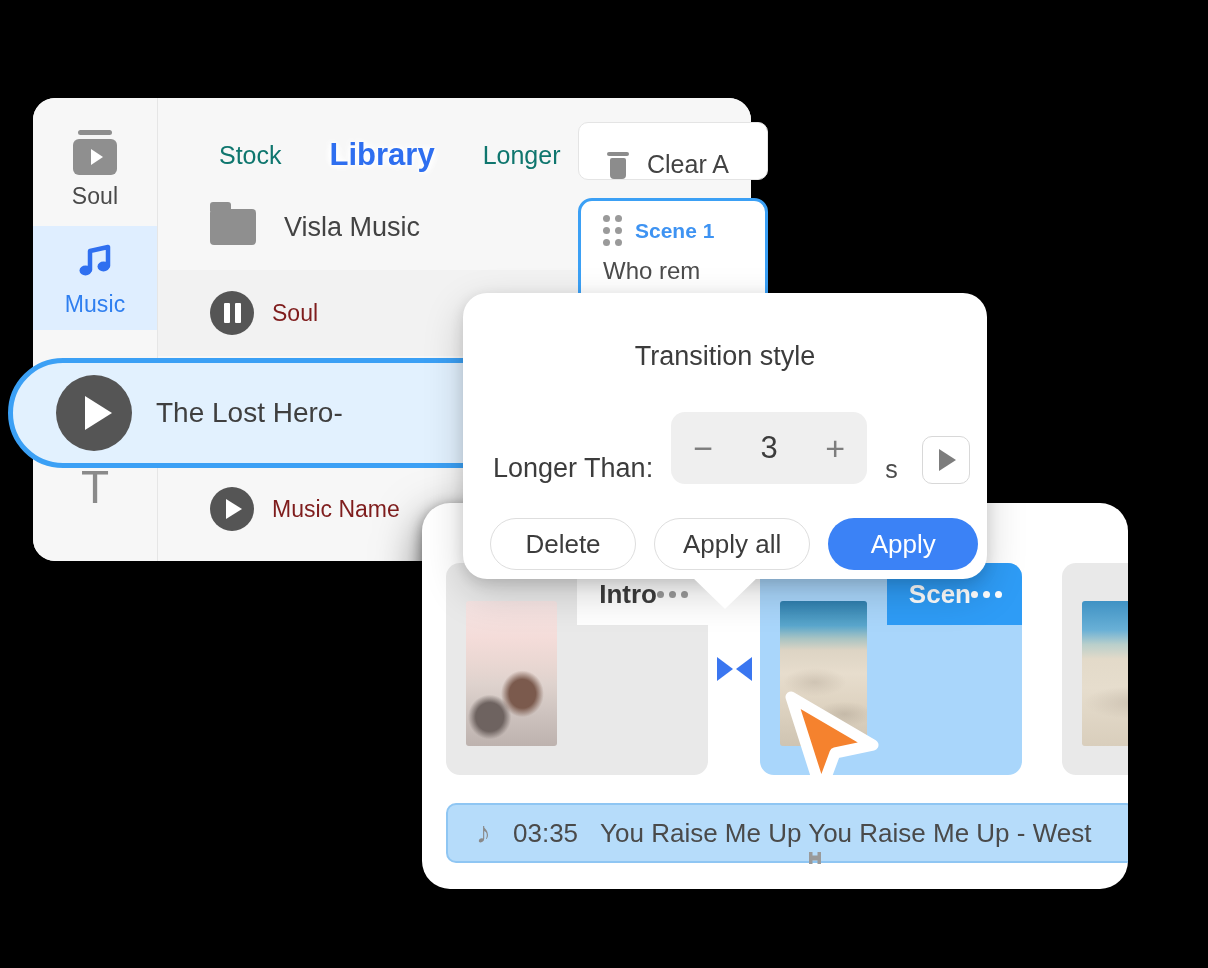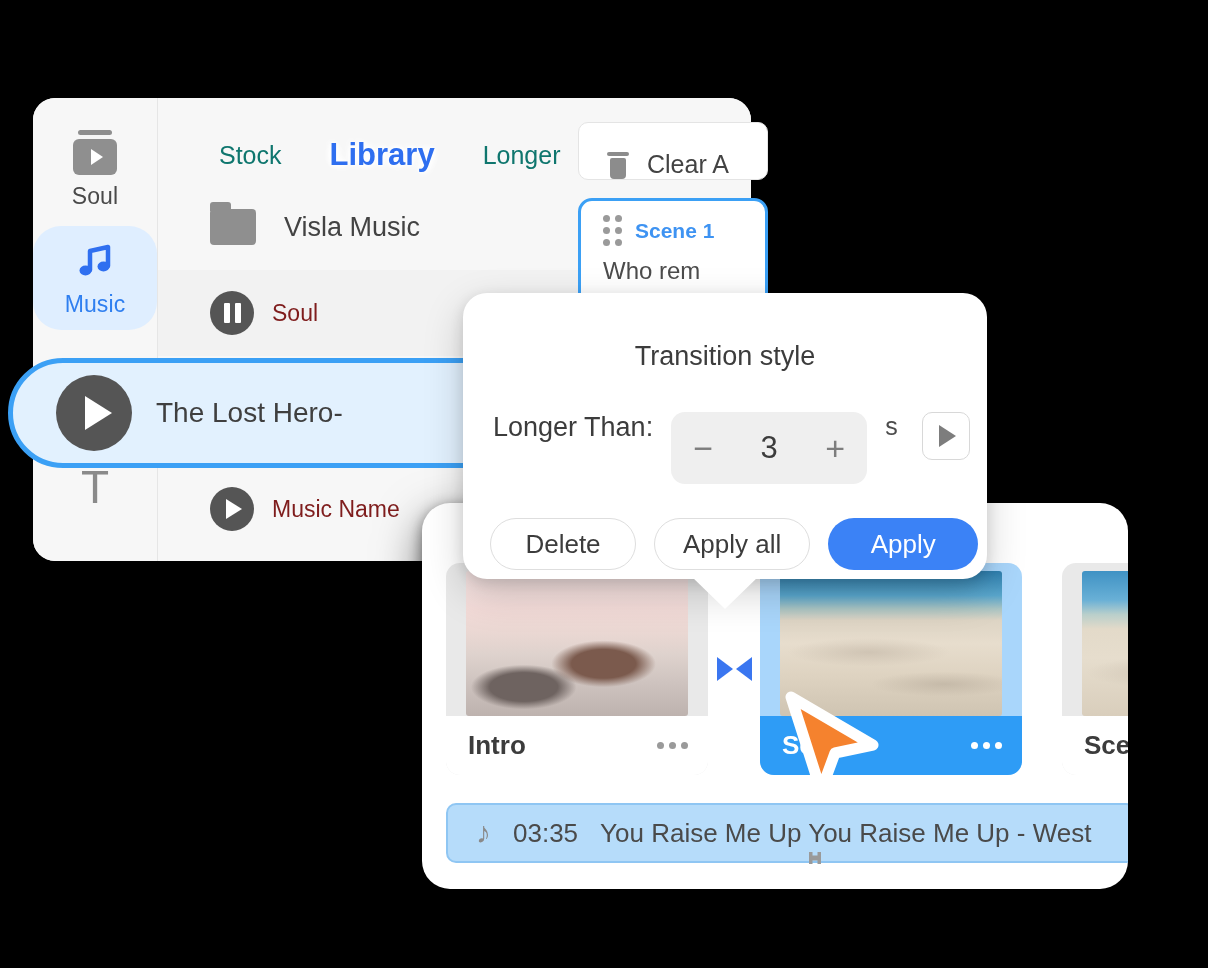--- a/index.html
+++ b/index.html
@@ -42,21 +42,21 @@
   }
   .rail-item {
     height: 104px;
     display: flex;
     flex-direction: column;
     align-items: center;
     justify-content: center;
     gap: 8px;
     cursor: pointer;
   }
-  .rail-item.active { background: #dfeeff; border-radius: 28px; }
+  .rail-item.active { background: #dfeeff; }
   .rail-label {
     font-size: 23px;
     color: #4a4a4a;
     letter-spacing: .1px;
   }
   .rail-item.active .rail-label { color: #2f7ff0; }
 
   .rail-spacer { height: 112px; }
 
   .rail-item.text-tool { height: 90px; }
@@ -277,21 +277,21 @@
     gap: 0;
   }
 
   .scene-tile {
     width: 262px;
     height: 212px;
     background: #e9e9e9;
     border-radius: 14px;
     overflow: hidden;
     display: flex;
-    flex-direction: column;
+    flex-direction: row;
     cursor: pointer;
     flex: none;
   }
   .scene-tile .thumb-wrap {
     flex: 1;
     display: flex;
     align-items: center;
     justify-content: center;
     padding: 8px 20px 0 20px;
   }
@@ -412,21 +412,21 @@
     clip-path: polygon(0 0, 100% 0, 50% 100%);
   }
   .pop-title {
     text-align: center;
     font-size: 27px;
     color: #3c3c3c;
     padding-top: 48px;
   }
   .pop-row {
     display: flex;
-    align-items: flex-start;
+    align-items: flex-end;
     gap: 18px;
     padding: 40px 0 0 30px;
   }
   .pop-label { font-size: 27px; color: #3c3c3c; white-space: nowrap; }
   .stepper {
     width: 196px;
     height: 72px;
     background: #efefef;
     border-radius: 14px;
     display: flex;

